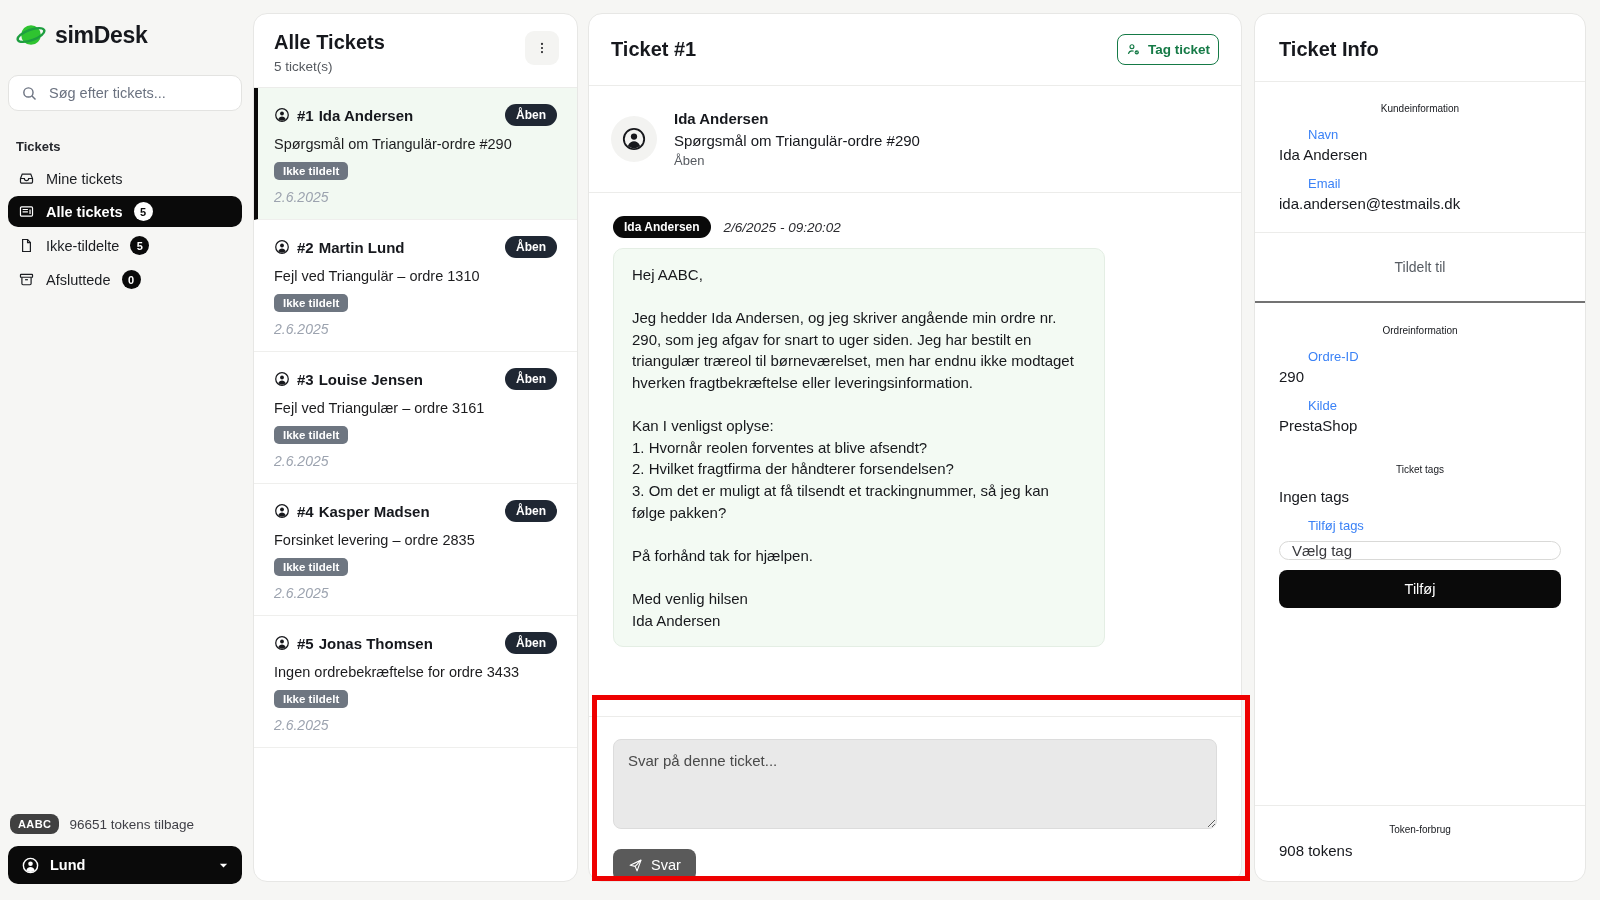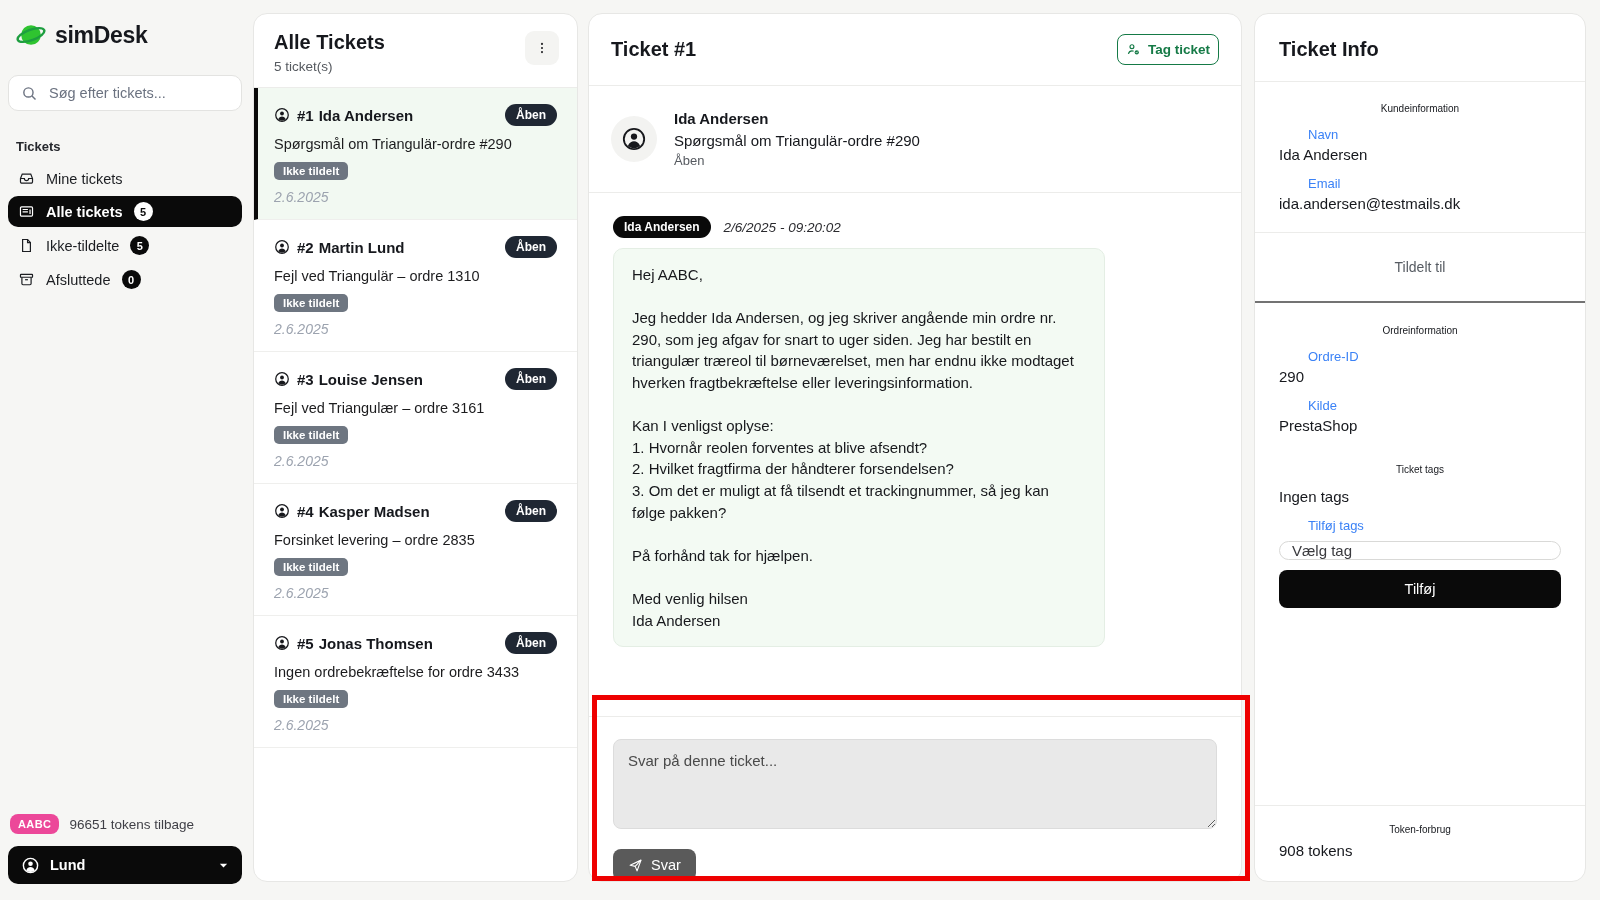--- a/index.html
+++ b/index.html
@@ -20,21 +20,21 @@
   .nav-item { display:flex; align-items:center; gap:11px; padding:6px 10px; font-size:14.5px;
     border-radius:10px; margin:3px 0; cursor:pointer; color:#1c1e22; }
   .nav-item .nv-ic { display:flex; color:#1c1e22; }
   .nav-item.active { background:#0a0a0a; color:#fff; font-weight:700; }
   .nav-item.active .nv-ic { color:#fff; }
   .cnt-badge { width:19px; height:19px; border-radius:50%; background:#0a0a0a; color:#fff;
     font-size:11px; font-weight:700; display:inline-flex; align-items:center; justify-content:center; }
   .nav-item.active .cnt-badge { background:#fff; color:#0a0a0a; }
   .sidebar-footer { position:absolute; left:8px; right:8px; bottom:16px; }
   .token-row { display:flex; align-items:center; gap:10px; font-size:13.5px; color:#3f3f46; margin:0 0 12px 2px; }
-  .team-badge { background:#ec4899; color:#fff; font-weight:700; font-size:11px; padding:4px 8px; border-radius:8px; letter-spacing:.4px; }
+  .team-badge { background:#404040; color:#fff; font-weight:700; font-size:11px; padding:4px 8px; border-radius:8px; letter-spacing:.4px; }
   .user-button { display:flex; align-items:center; gap:10px; width:100%; background:#0a0a0a; color:#fff;
     border:none; border-radius:10px; height:38px; padding:0 13px; font:inherit; font-size:14.5px; font-weight:600; cursor:pointer; }
   .user-button .caret { margin-left:auto; display:flex; }
   
   .card { position:absolute; top:13px; height:869px; background:#fff; border:1px solid #e7e7e5;
     border-radius:14px; display:flex; flex-direction:column; overflow:hidden; }
   .list-card { left:253px; width:325px; }
   .main-card { left:588px; width:654px; }
   .info-card { left:1254px; width:332px; }
   

